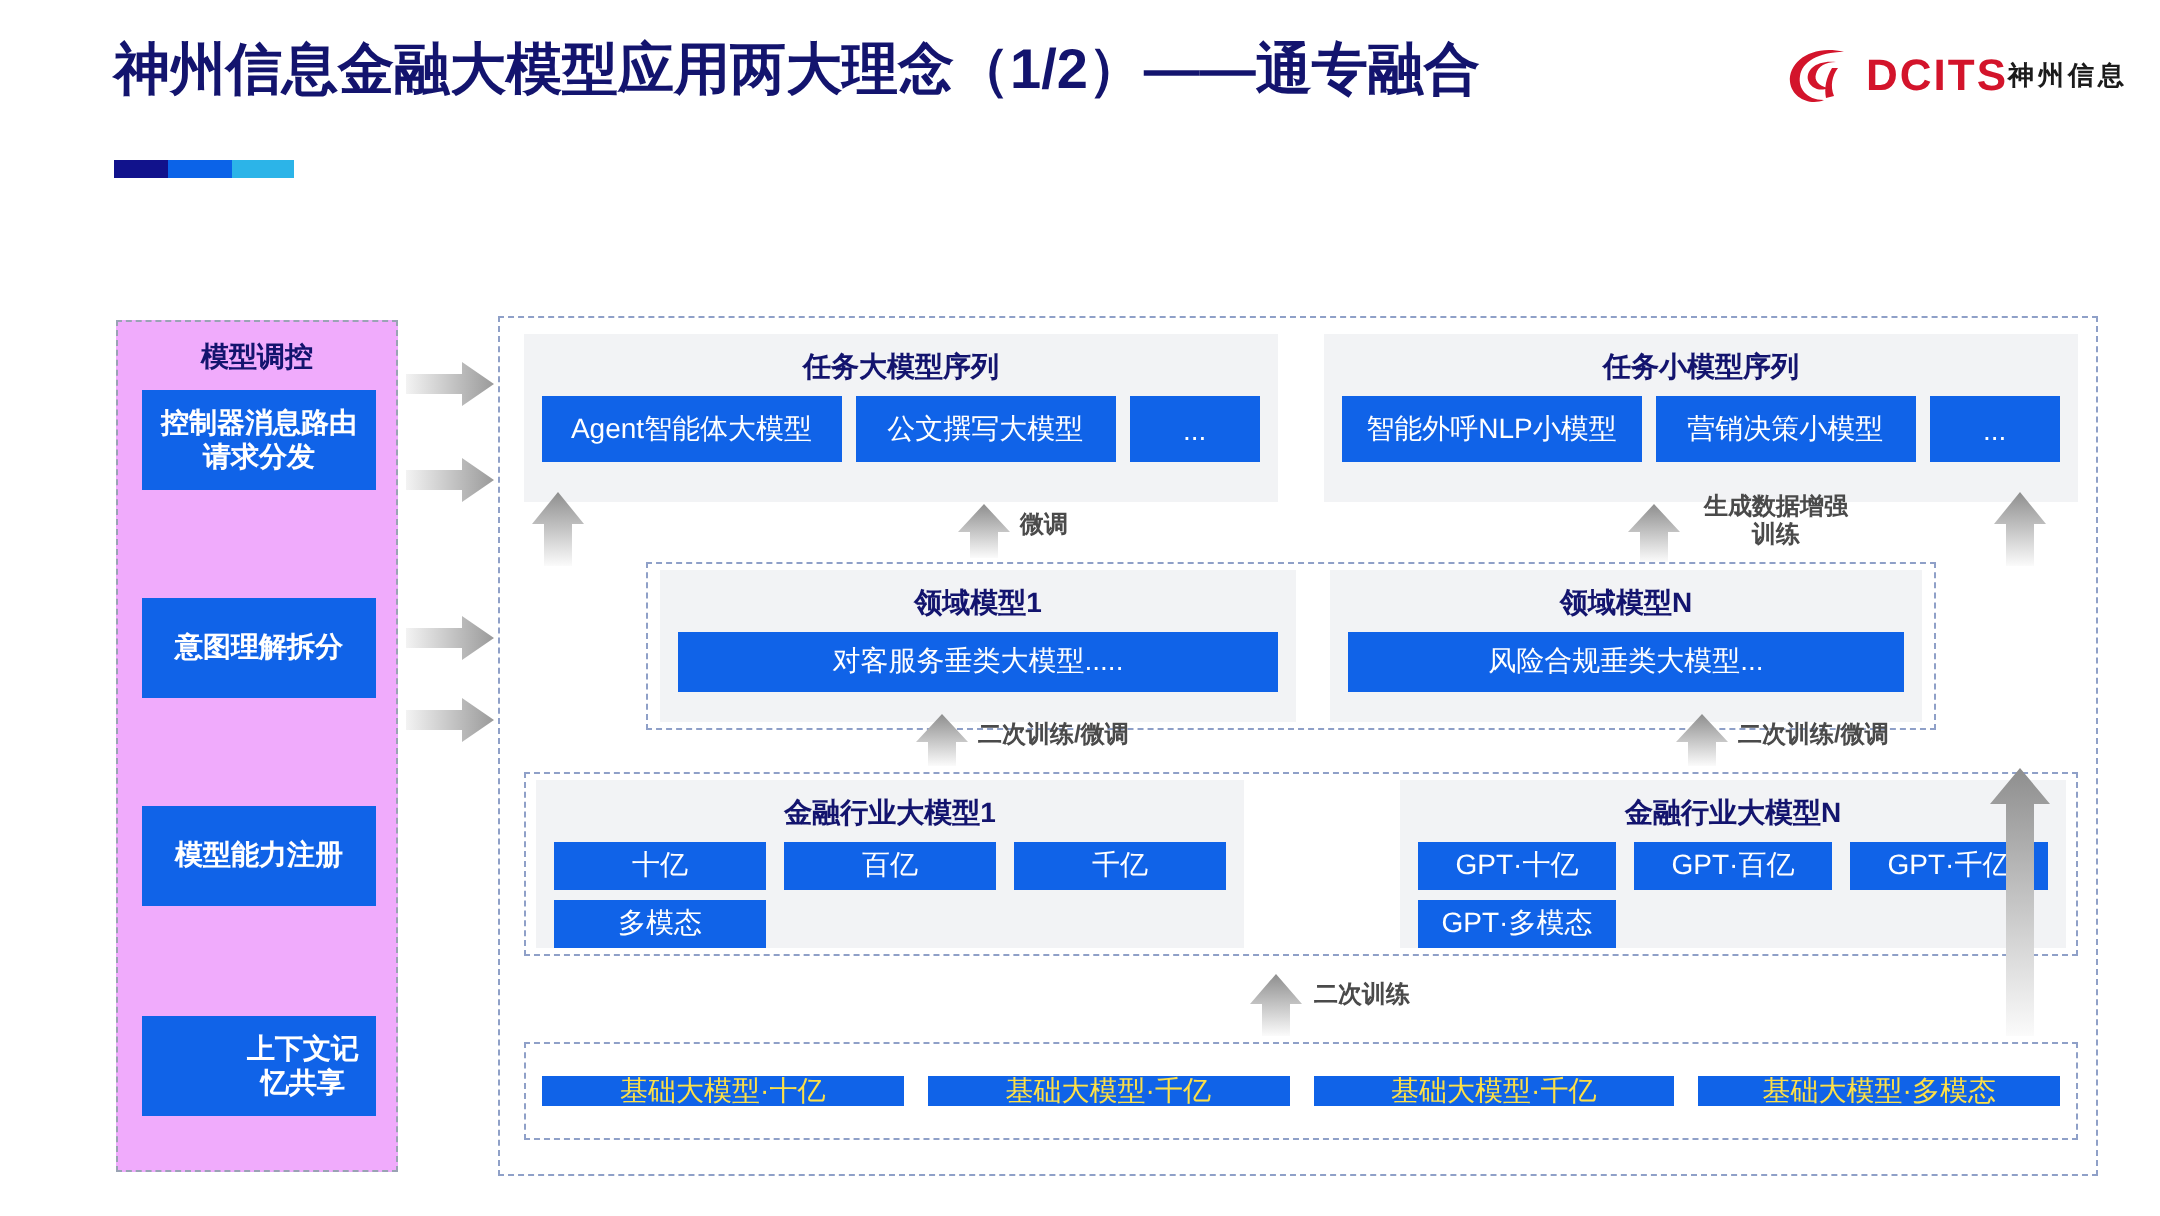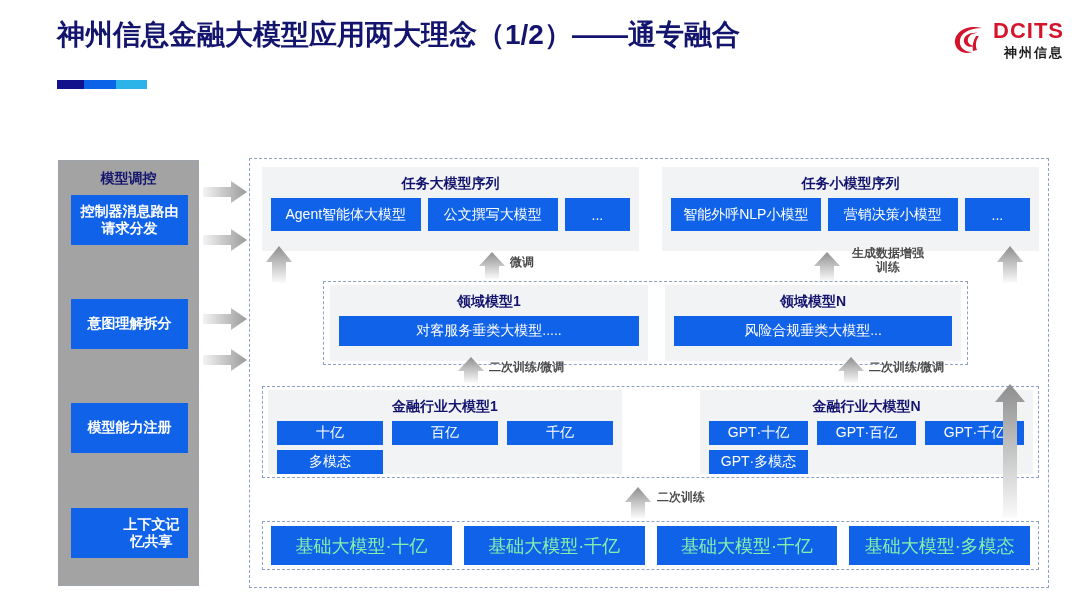--- a/index.html
+++ b/index.html
@@ -16,33 +16,33 @@
     font-size:28px;font-weight:bold;color:#13146E;letter-spacing:0px;white-space:nowrap;
   }
   .rule{position:absolute;left:57px;top:80px;width:90px;height:9px;display:flex;}
   .rule i{display:block;height:100%;}
   .rule .s1{width:30%;background:#11128C;}
   .rule .s2{width:36%;background:#0B63E8;}
   .rule .s3{width:34%;background:#2CB4E8;}
 
   .logo{position:absolute;right:16px;top:20px;display:flex;align-items:center;gap:5px;}
   .logo-mark{width:36px;height:36px;position:relative;}
-  .logo-text{display:flex;flex-direction:column;line-height:1;}
+  .logo-text{display:flex;flex-direction:row;line-height:1;}
   .logo-en{font-size:22px;font-weight:bold;color:#D3142B;letter-spacing:1px;}
   .logo-cn{font-size:13px;font-weight:bold;color:#1b1b1b;letter-spacing:2px;margin-top:4px;text-align:right;}
 
   .subtitle{
     position:absolute;left:0;right:0;top:103px;text-align:center;
     font-size:15.5px;font-weight:bold;color:#13146E;
   }
 
   
   .ctrl-col{
     position:absolute;left:58px;top:160px;width:141px;height:426px;
-    border:1px dashed #9aa3b4;background:#a3a3a3;box-sizing:border-box;
+    border:1px dashed #9aa3b4;background:#f0abfc;box-sizing:border-box;
   }
   .ctrl-title{
     position:absolute;left:0;right:0;top:9px;text-align:center;
     font-size:14px;font-weight:bold;color:#13146E;
   }
   .ctrl-box{
     position:absolute;left:12px;width:117px;background:#1063E8;color:#fff;
     display:flex;align-items:center;justify-content:center;text-align:center;
     font-size:14px;font-weight:bold;line-height:1.22;box-sizing:border-box;padding:2px 4px;
   }
@@ -104,21 +104,21 @@
     display:flex;align-items:center;justify-content:center;
   }
 
   
   .r4-wrap{
     position:absolute;left:262px;top:521px;width:777px;height:49px;
     border:1px dashed #8fa0c8;box-sizing:border-box;background:#fff;
     display:flex;align-items:center;gap:12px;padding:0 8px;
   }
   .bchip{
-    flex:1;background:#1063E8;color:#86efac;font-size:18px;height:39px;
+    flex:1;background:#1063E8;color:#fde047;font-size:14px;height:15px;
     display:flex;align-items:center;justify-content:center;
   }
   .alabel{position:absolute;font-size:12px;font-weight:bold;color:#4a4a4a;white-space:nowrap;line-height:1.15;}
 
   svg{display:block;}
 </style>
 </head>
 <body>
 
 <div id="page">

